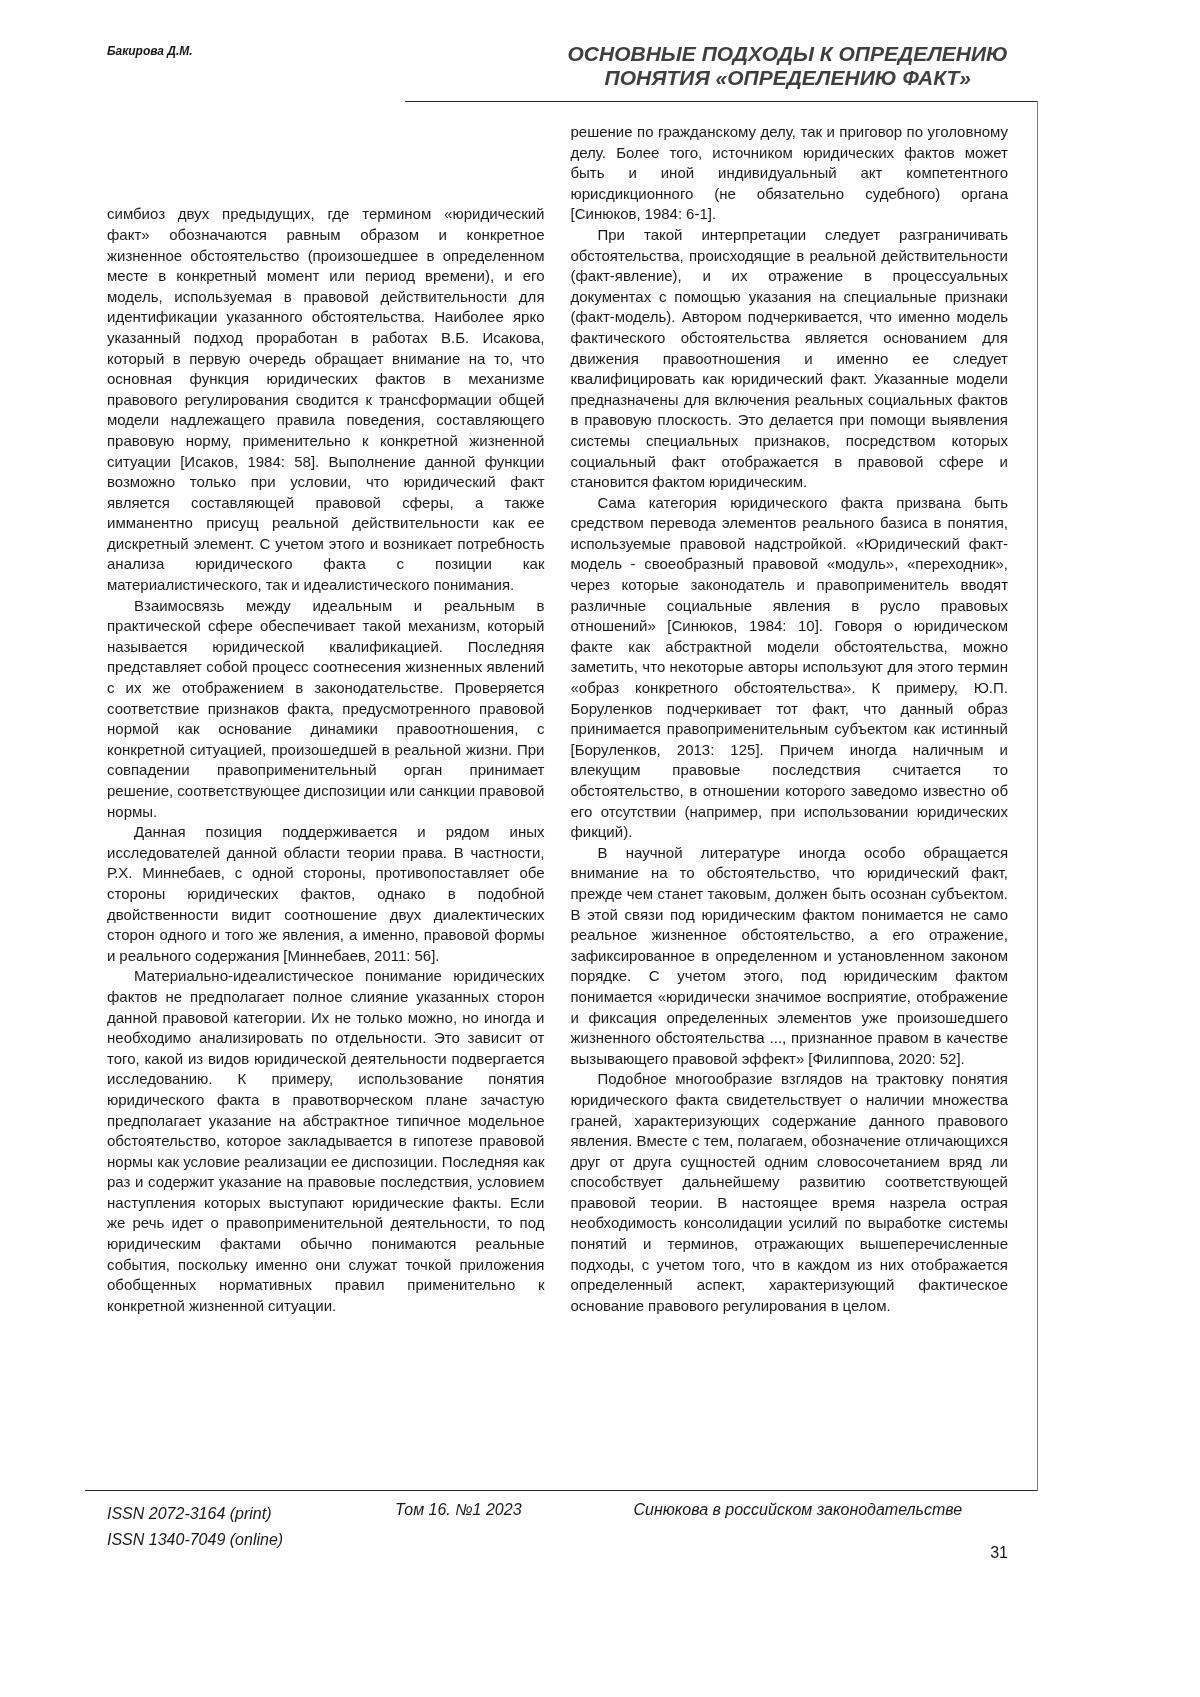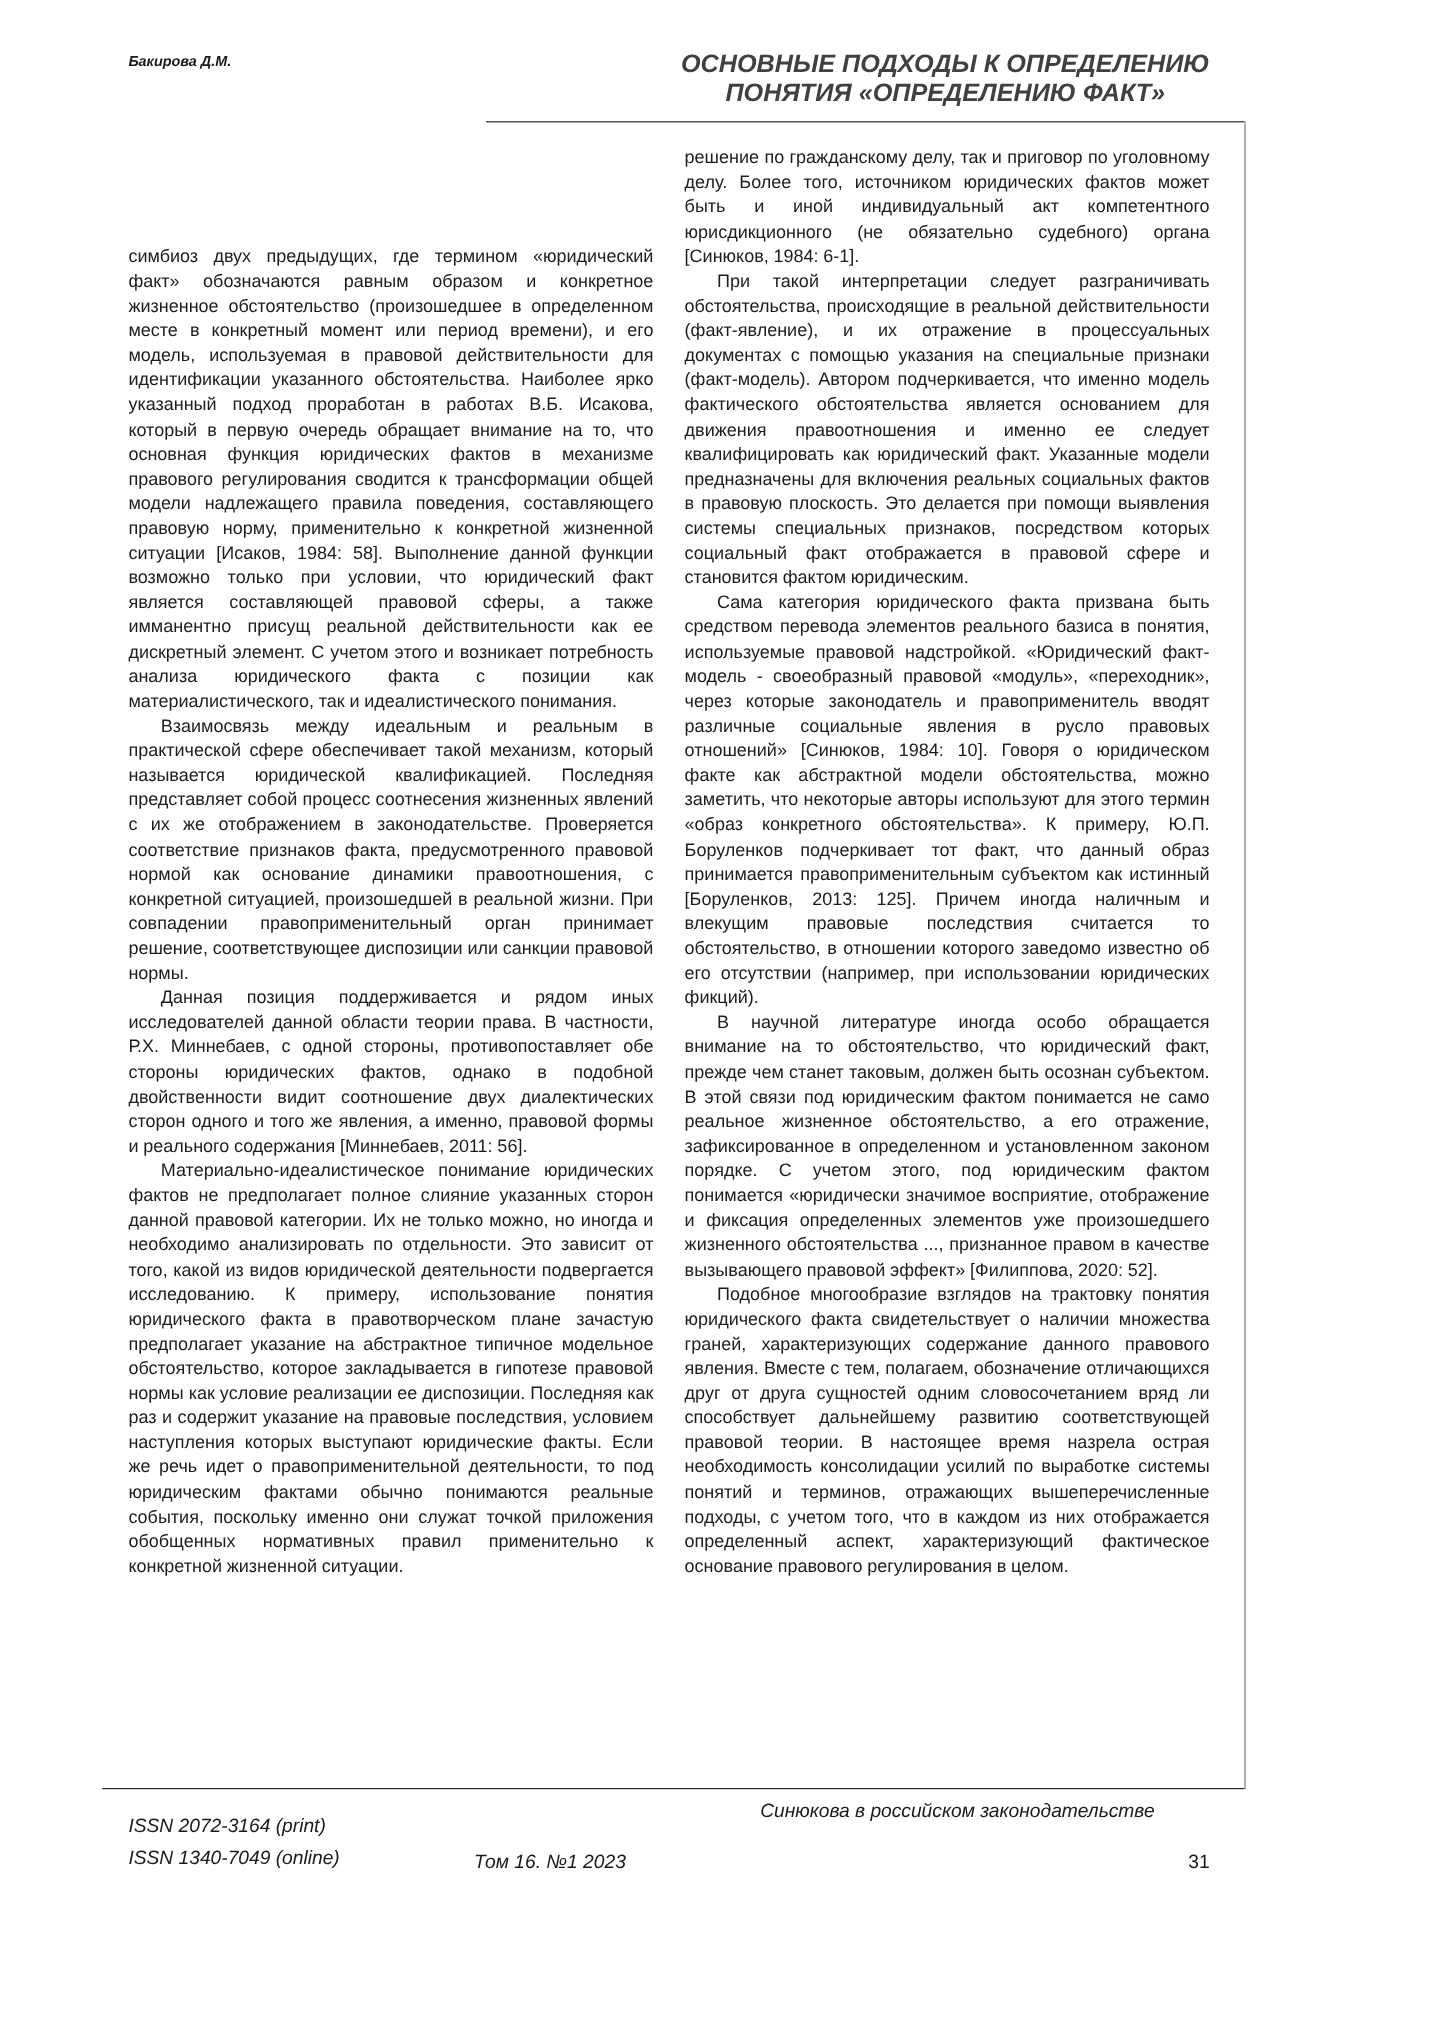--- a/index.html
+++ b/index.html
@@ -60,21 +60,21 @@
     margin: 13px 0 7px 0;
     font-size: 17px;
     font-weight: normal;
     letter-spacing: 0.4px;
     color: #2c2c2c;
     text-align: left;
   }
   .footer {
     position: absolute; left: 107px; top: 1501px;
     width: 901px;
-    display: flex; justify-content: space-between; align-items: flex-end;
+    display: flex; justify-content: space-between; align-items: flex-start;
     font-style: italic; font-size: 16px; color: #1a1a1a;
   }
   .footer .issn-block div { line-height: 26px; }
   .footer-right { display: flex; gap: 28px; align-items: flex-start; }
   .page-number { font-style: normal; margin-top: 43px; }
 </style>
 </head>
 <body>
 
 <div class="page">

